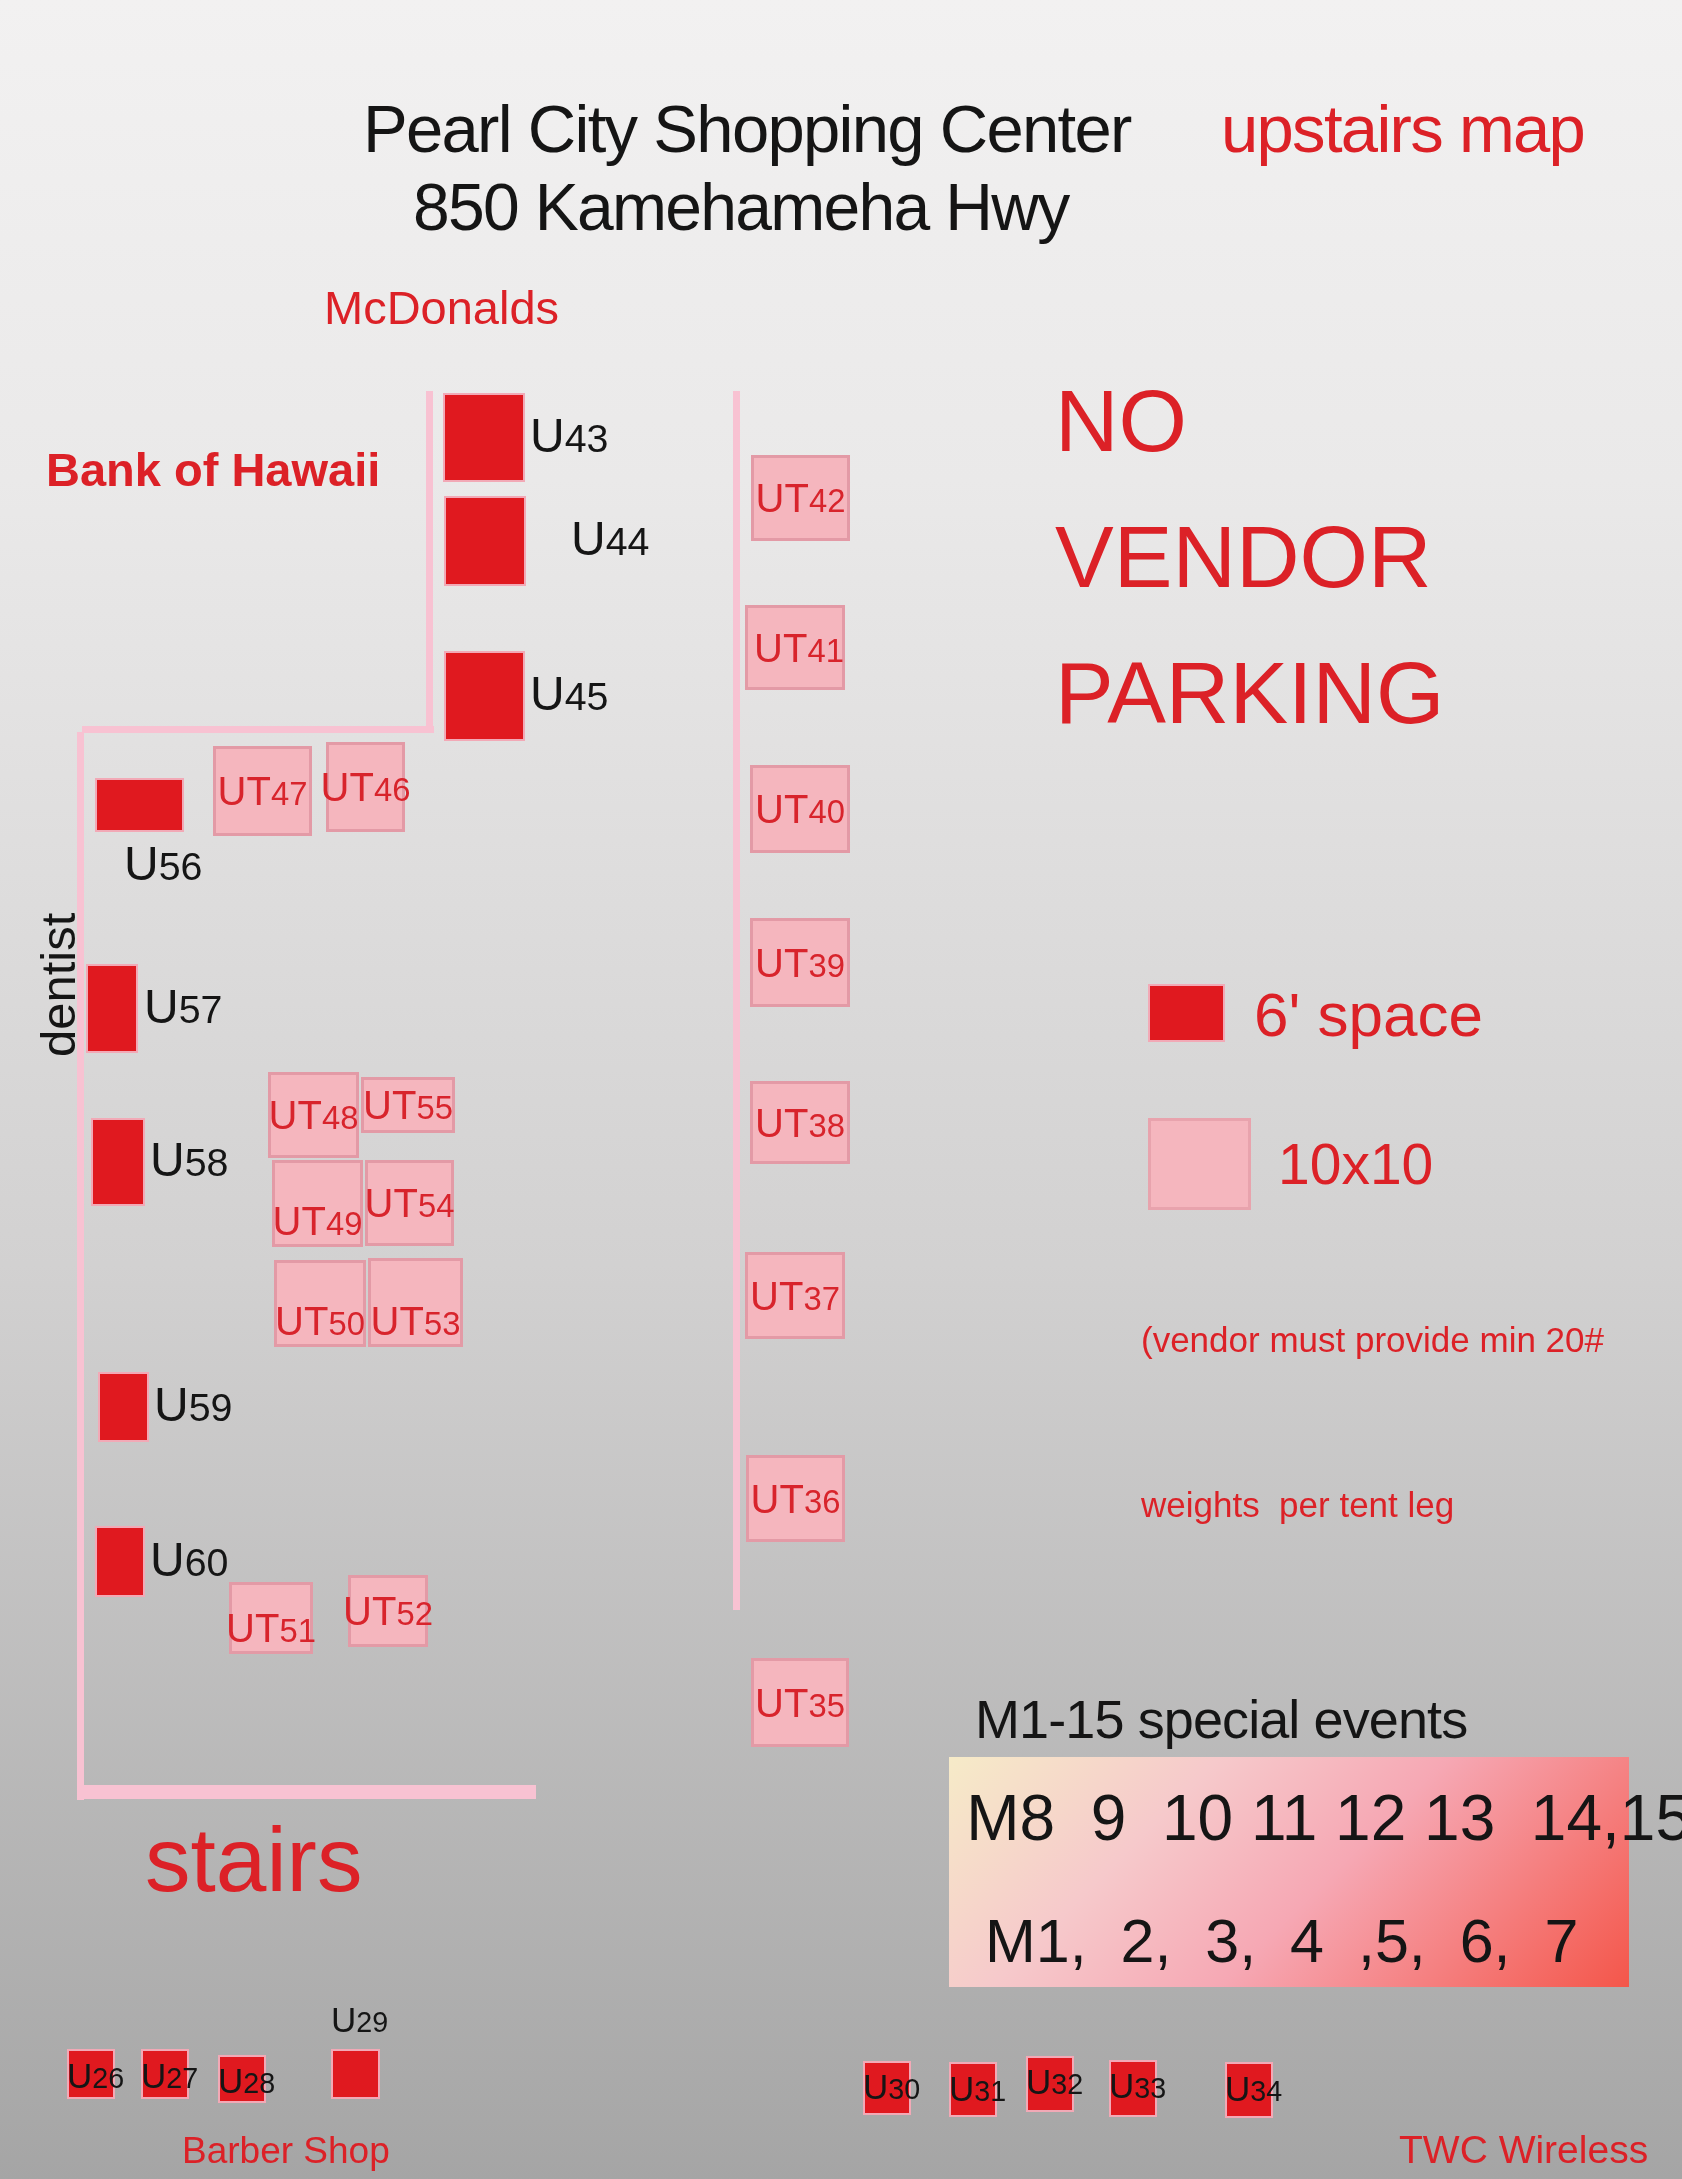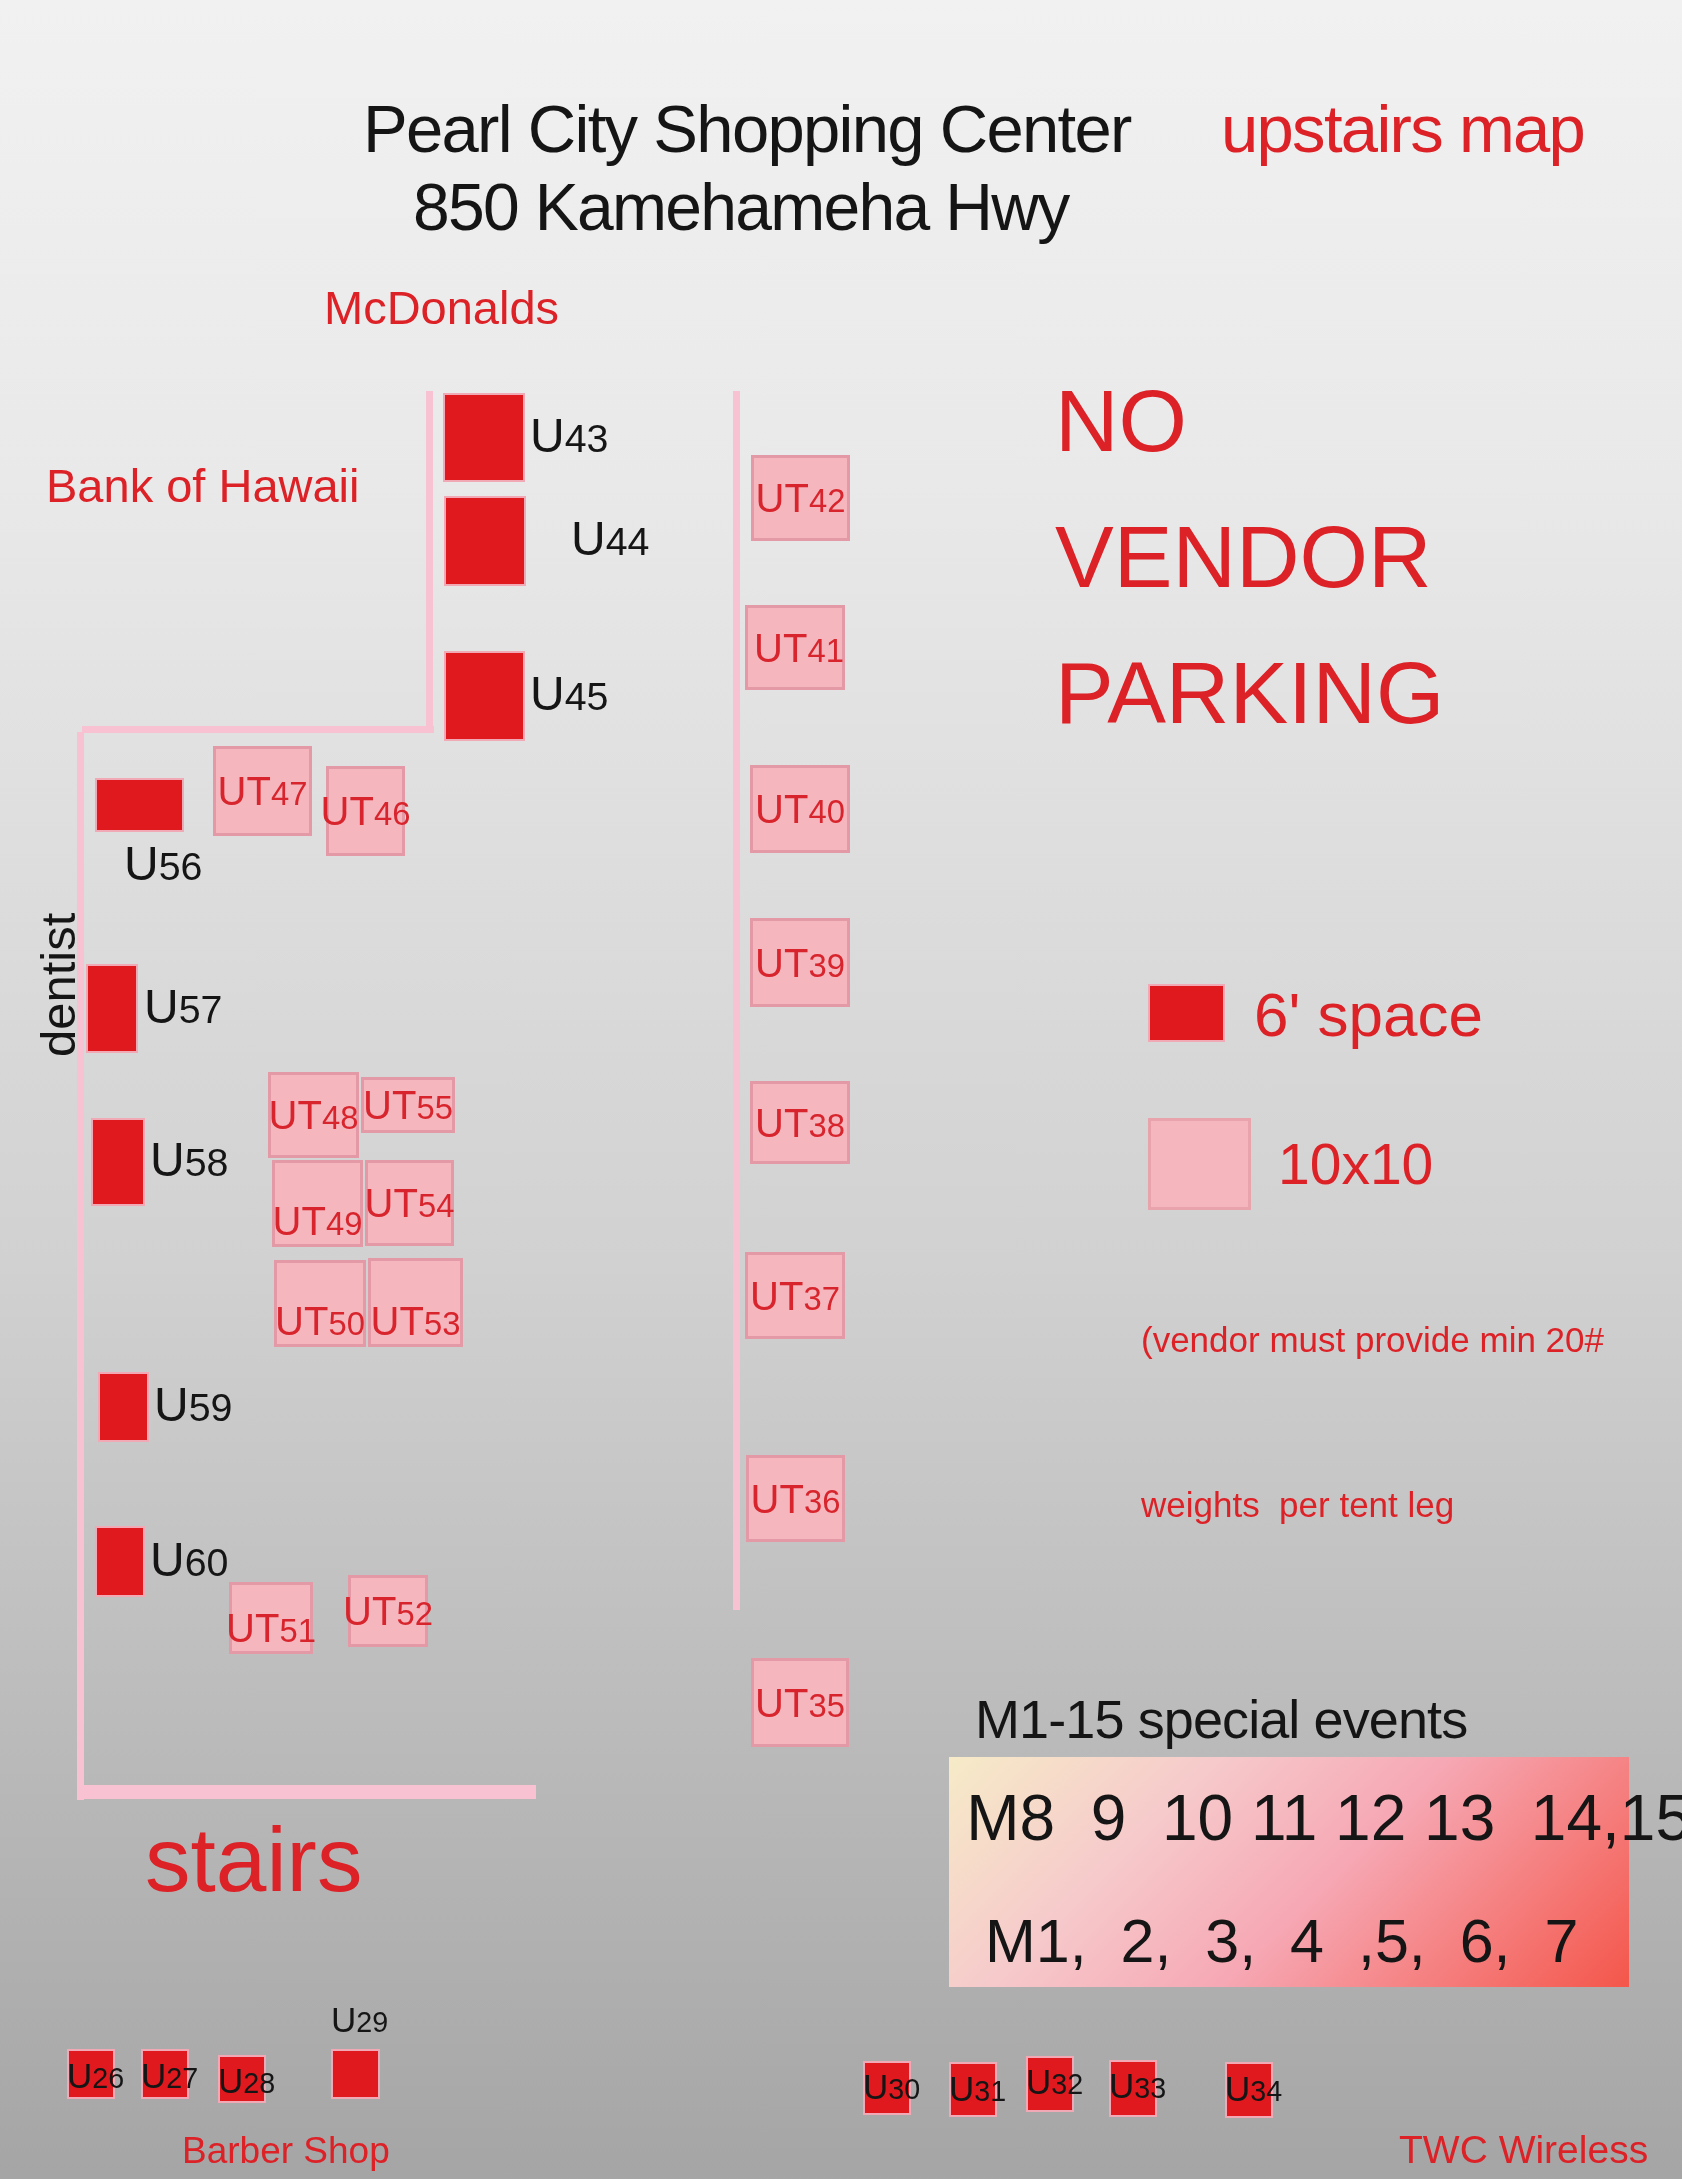--- a/index.html
+++ b/index.html
@@ -112,21 +112,21 @@
       <div class="space-label inside" style="left: 949px; top: 2068px; width: 48px;"><span>U</span><span class="num">31</span></div>
       <div class="red-box" style="left: 1026px; top: 2056px; width: 48px; height: 56px;"></div>
       <div class="space-label inside" style="left: 1026px; top: 2061px; width: 48px;"><span>U</span><span class="num">32</span></div>
       <div class="red-box" style="left: 1109px; top: 2060px; width: 48px; height: 57px;"></div>
       <div class="space-label inside" style="left: 1109px; top: 2065px; width: 48px;"><span>U</span><span class="num">33</span></div>
       <div class="red-box" style="left: 1225px; top: 2062px; width: 48px; height: 56px;"></div>
       <div class="space-label inside" style="left: 1225px; top: 2068px; width: 48px;"><span>U</span><span class="num">34</span></div>
       <div class="pink-box v-middle" style="left: 213px; top: 746px; width: 99px; height: 90px;">
         <span class="pink-label"><span>UT</span><span class="num">47</span></span>
       </div>
-      <div class="pink-box v-middle" style="left: 326px; top: 742px; width: 79px; height: 90px; margin-top: 24px;">
+      <div class="pink-box v-middle" style="left: 326px; top: 742px; width: 79px; height: 90px;">
         <span class="pink-label"><span>UT</span><span class="num">46</span></span>
       </div>
       <div class="pink-box v-middle" style="left: 268px; top: 1072px; width: 91px; height: 86px;">
         <span class="pink-label"><span>UT</span><span class="num">48</span></span>
       </div>
       <div class="pink-box v-middle" style="left: 361px; top: 1077px; width: 94px; height: 56px;">
         <span class="pink-label"><span>UT</span><span class="num">55</span></span>
       </div>
       <div class="pink-box v-bottom" style="left: 272px; top: 1160px; width: 91px; height: 87px;">
         <span class="pink-label"><span>UT</span><span class="num">49</span></span>
@@ -164,21 +164,21 @@
       <div class="pink-box v-middle" style="left: 745px; top: 1252px; width: 100px; height: 87px;">
         <span class="pink-label"><span>UT</span><span class="num">37</span></span>
       </div>
       <div class="pink-box v-middle" style="left: 746px; top: 1455px; width: 99px; height: 87px;">
         <span class="pink-label"><span>UT</span><span class="num">36</span></span>
       </div>
       <div class="pink-box v-middle" style="left: 751px; top: 1658px; width: 98px; height: 89px;">
         <span class="pink-label"><span>UT</span><span class="num">35</span></span>
       </div>
       <div class="landmark red-text" style="left: 324px; top: 283px; font-size: 47px;">McDonalds</div>
-      <div class="landmark red-text" style="left: 46px; top: 461px; font-size: 47px;">Bank of Hawaii</div>
+      <div class="landmark red-text" style="left: 46px; top: 445px; font-size: 47px; font-weight: bold;">Bank of Hawaii</div>
       <div class="landmark black-text" style="left: 33px; top: 1057px; font-size: 49px; transform-origin: 0px 0px; transform: rotate(-90deg);">dentist</div>
       <div class="landmark red-text" style="left: 145px; top: 1812px; font-size: 91px;">stairs</div>
       <div class="landmark red-text" style="left: 182px; top: 2132px; font-size: 37px;">Barber Shop</div>
       <div class="landmark red-text" style="left: 1399px; top: 2130px; font-size: 39px;">TWC Wireless</div>
     </div>
 
 </div>
 
 
 </body></html>

